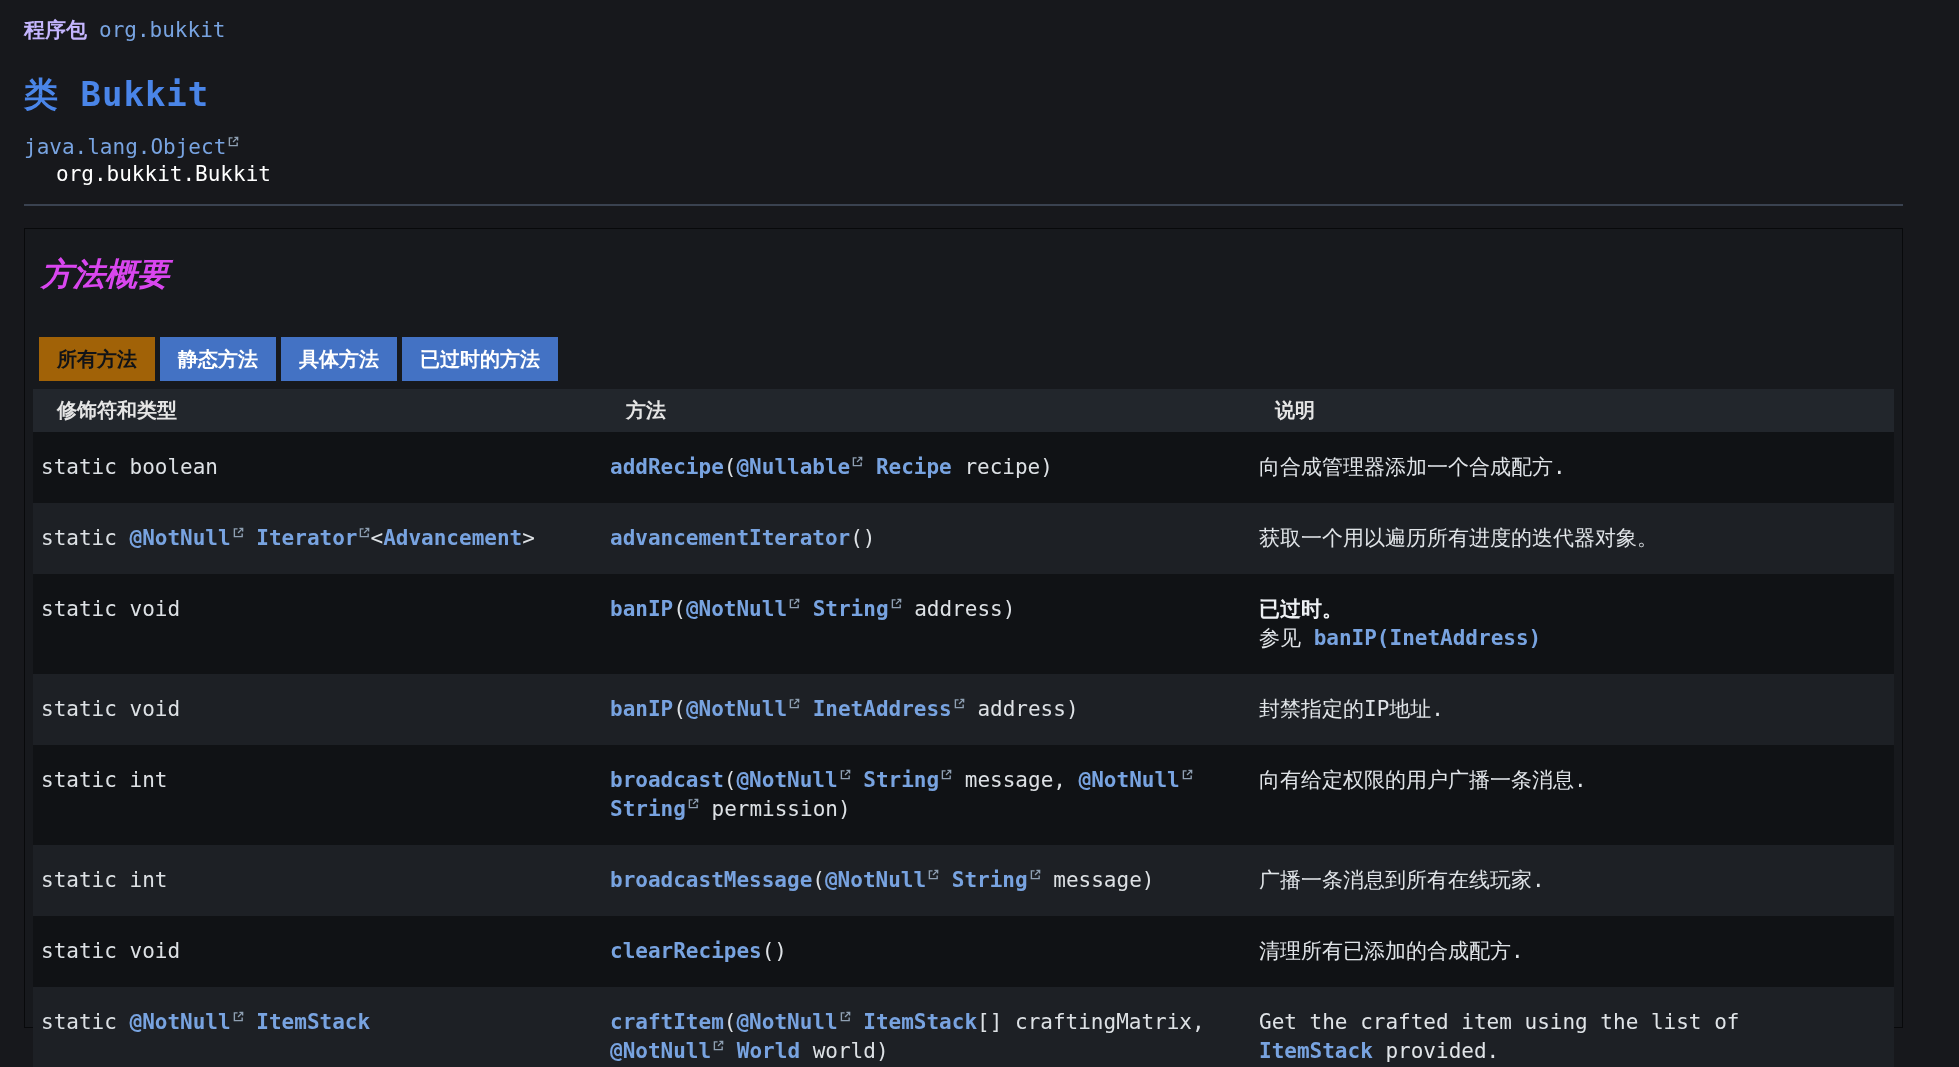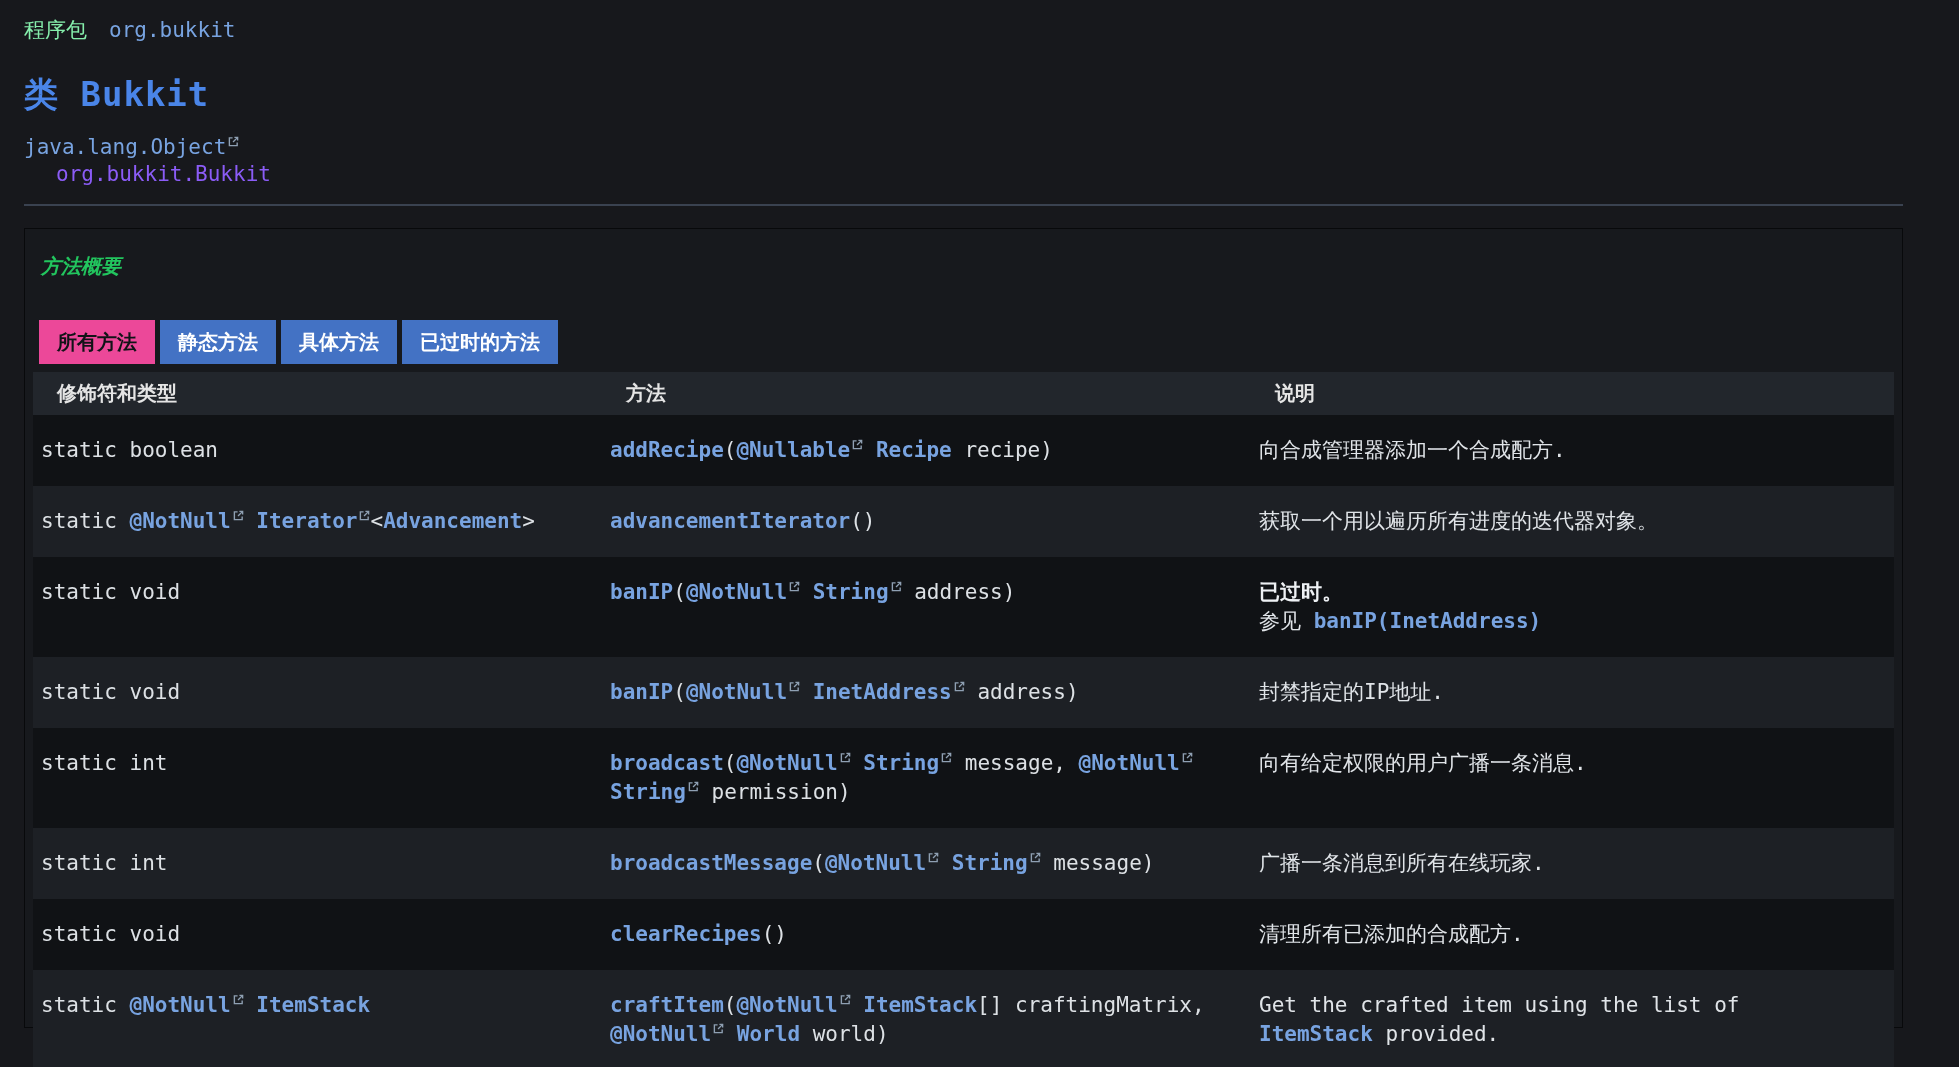--- a/index.html
+++ b/index.html
@@ -7,36 +7,36 @@
   body {
     background:#17181c;
     color:#dde1e5;
     font-family:"DejaVu Sans Mono","Liberation Mono",monospace;
     font-size:21px;
   }
   .page { padding:14px 56px 0 24px; }
 
   
   .pkg-line { margin-top:2px; }
-  .pkg-label { font-weight:normal; color:#86efac; margin-right:22px; }
+  .pkg-label { font-weight:bold; color:#c4b5fd; margin-right:12px; }
   a, .lnk { text-decoration:none; cursor:pointer; }
   .sg-lp, .lnk-plain { color:#78a3e0; }
   .sg-l, .sg-x, .lnk-bold { color:#78a3e0; font-weight:bold; }
   .sg-p { color:#dde1e5; }
   .sg-b { color:#eef1f4; font-weight:bold;text-align:right; }
   .sg-t { color:#e0e4e8; }
 
   h1.class-title {
     margin:28px 0 16px 0;
     font-size:34px; font-weight:bold;
     color:#4a85e8;
     letter-spacing:1px;
   }
   .inheritance { line-height:27px; }
-  .inheritance .sub { margin-left:32px; color:#8b5cf6; }
+  .inheritance .sub { margin-left:32px; color:#ffffff; }
 
   hr.top-rule { border:none; border-top:2px solid #3a4250; margin:16px 0 14px 0; }
 
   .declaration { line-height:29px; font-weight:bold; color:#eef1f4; }
   .class-desc { margin-top:22px; line-height:28px; }
 
   
   .ext { display:inline-block; vertical-align:7px; margin-left:2px; line-height:0; }
   .ext svg { width:11px; height:11px; display:block; }
   .ext path { stroke:#8fa0b3; stroke-width:1.5; fill:none; }
@@ -44,31 +44,31 @@
   
   .summary-box {
     margin-top:22px;
     border:1px solid #08090b;
     background:#17191d;
     padding:24px 8px 0 8px;
     height:800px;            
   }
   .summary-title {
     font-style:italic; font-weight:bold;
-    font-size:20px; color:#22c55e;
+    font-size:32px; color:#d946ef;
     margin:0 0 40px 8px;
   }
   .tabs { display:flex; gap:5px; margin:0 0 8px 6px; }
   .tab {
     border:none; cursor:pointer;
     font-family:inherit; font-size:20px; font-weight:bold;
     padding:9px 18px; line-height:26px;
     background:#4372c4; color:#ffffff;
   }
-  .tab.active { background:#ec4899; color:#111317; }
+  .tab.active { background:#a16207; color:#111317; }
 
   table.summary { width:100%; border-collapse:collapse; table-layout:fixed; }
   col.c1 { width:569px; } col.c2 { width:649px; }
   th {
     background:#22262c; color:#e5e5e5;
     font-size:20px; font-weight:bold; text-align:left;
     padding:8px 24px;
   }
   td {
     padding:21px 8px; line-height:29px;

